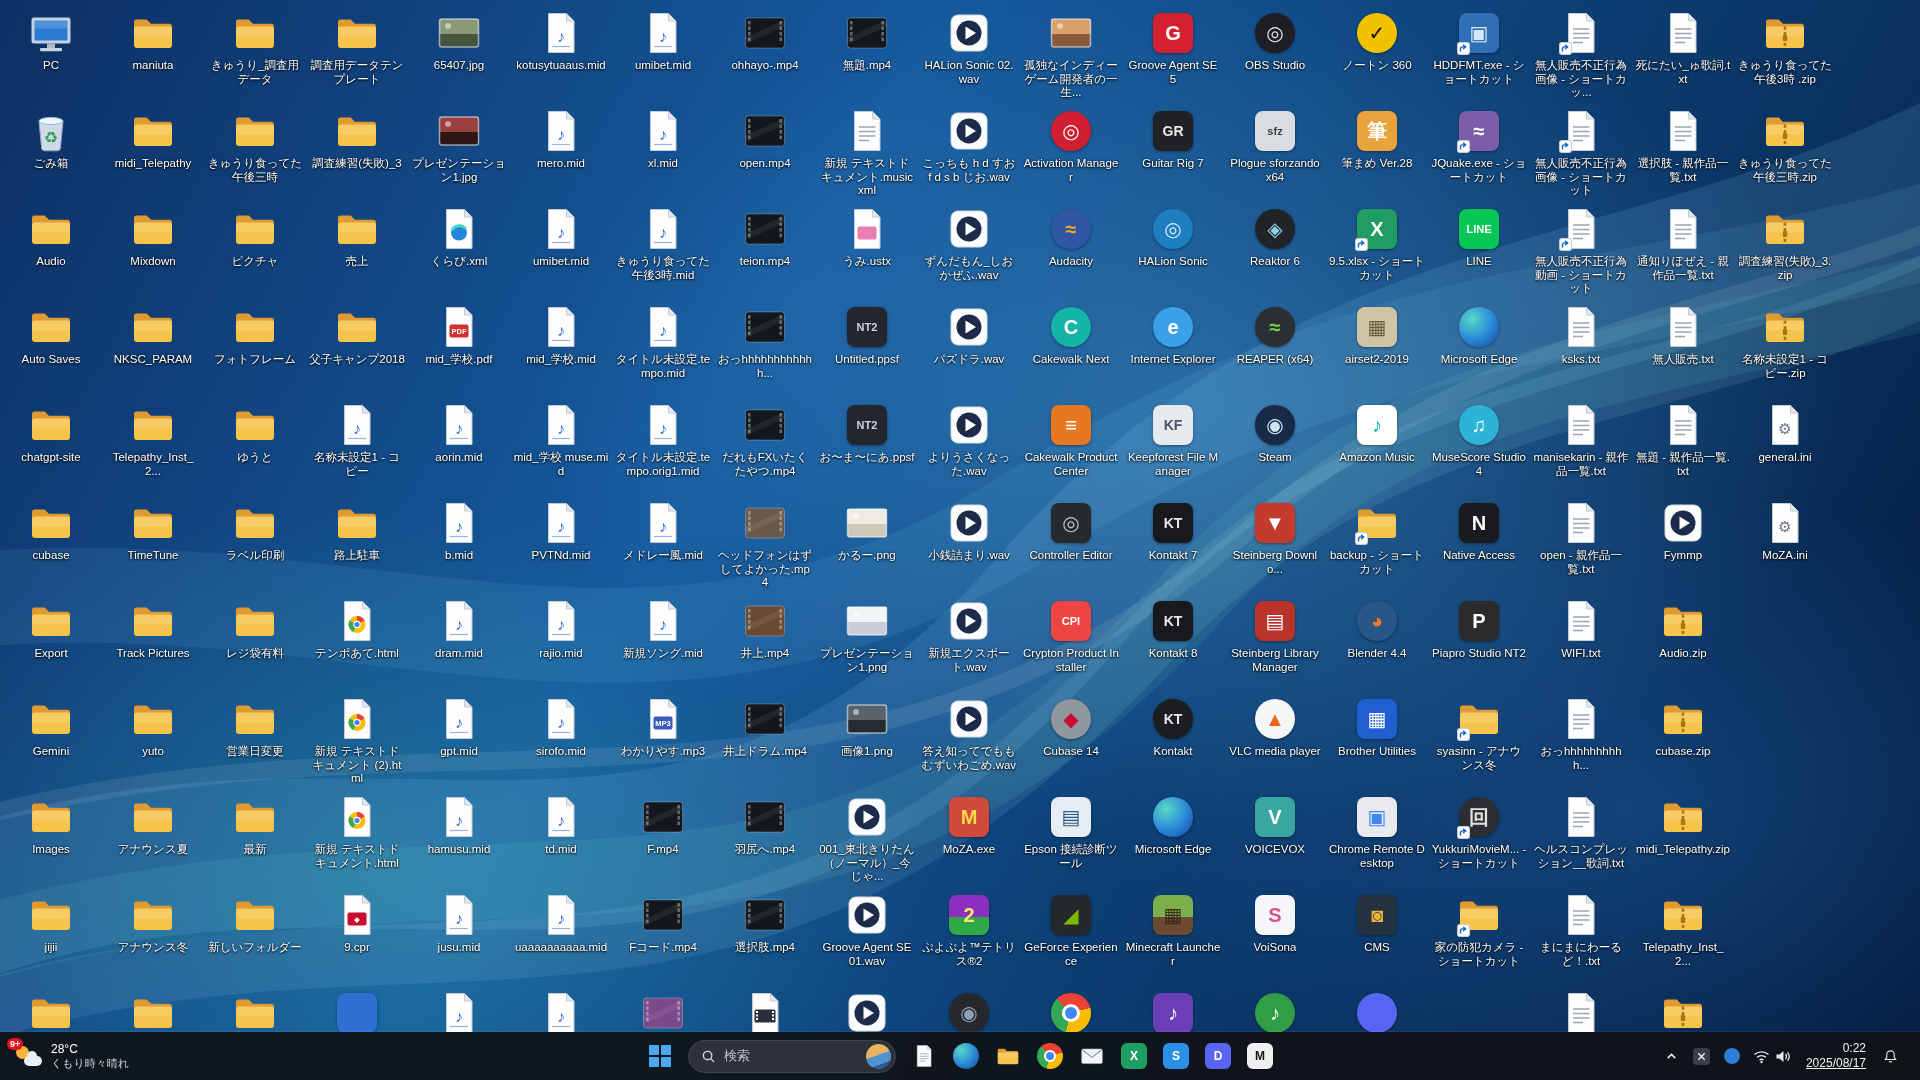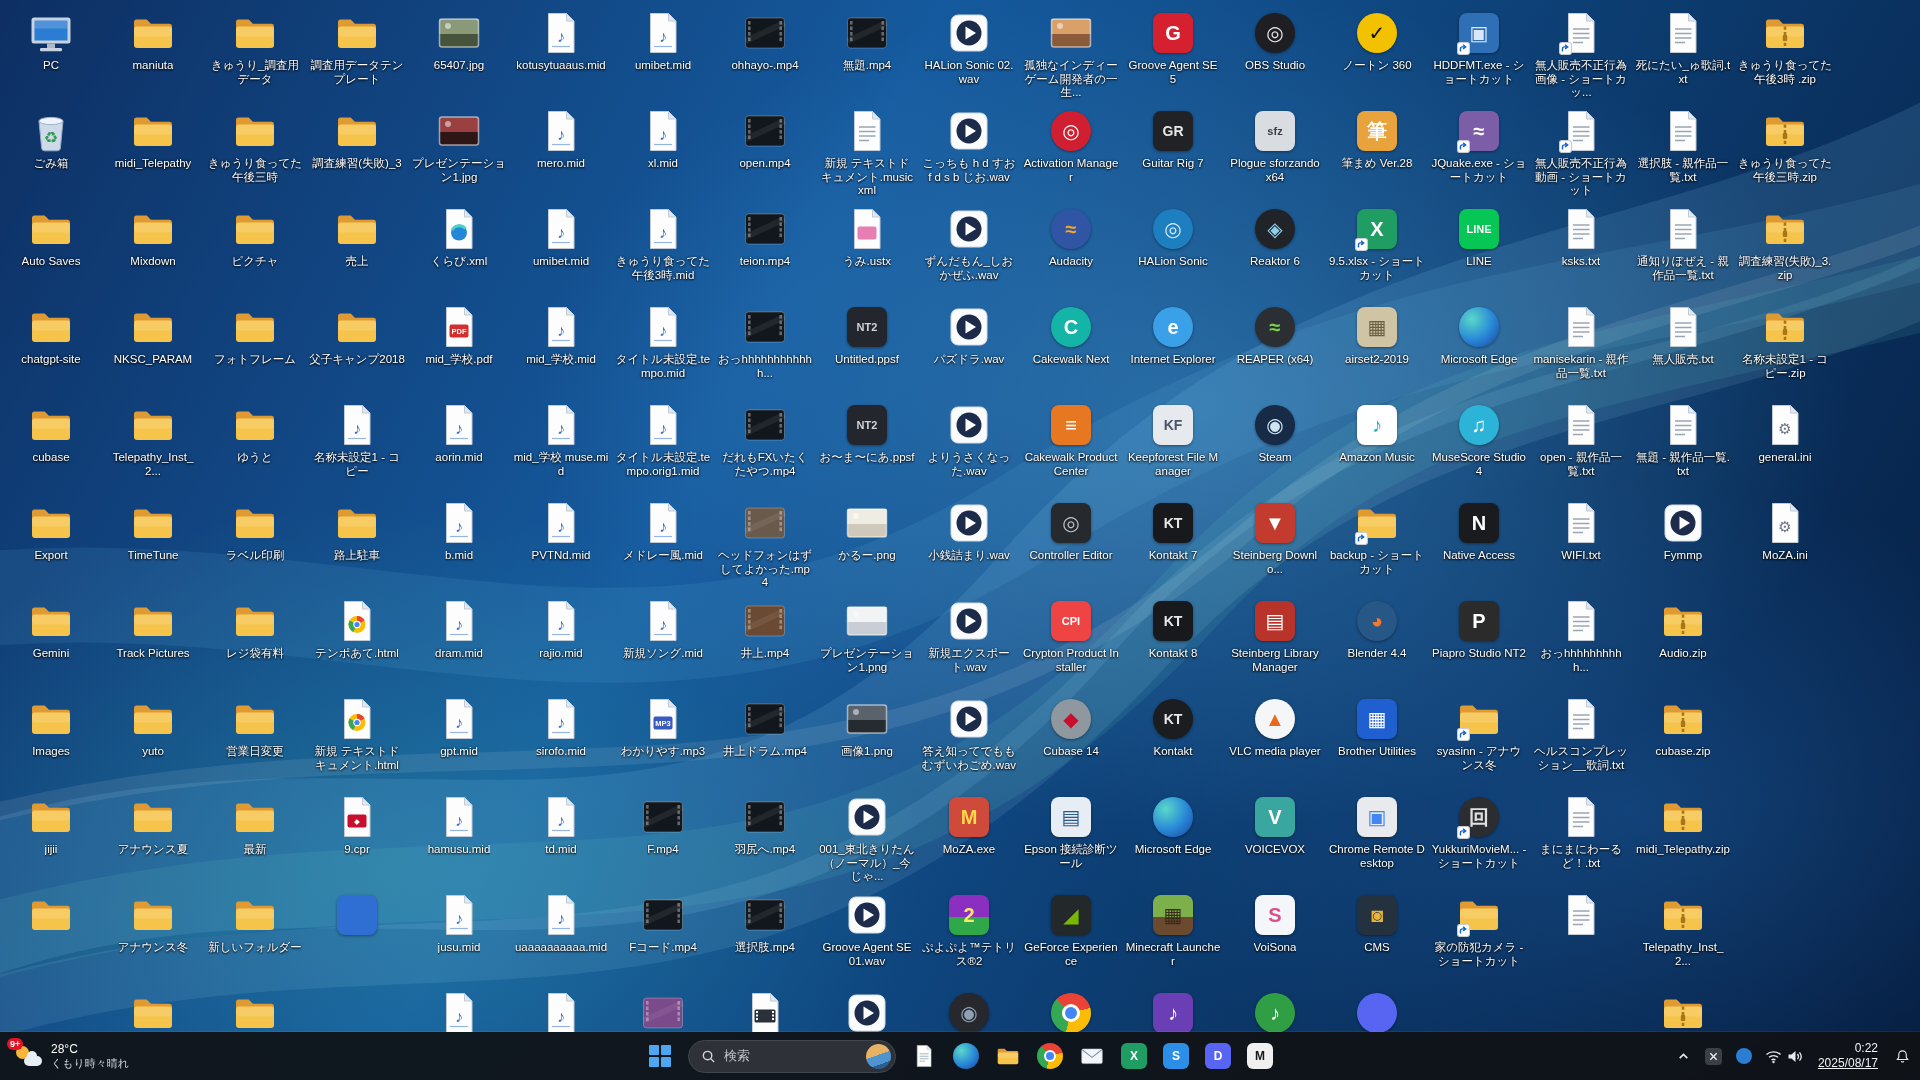--- a/index.html
+++ b/index.html
@@ -69,21 +69,21 @@
 
   .search { width:208px; height:33px; border-radius:17px; background:#2e3238; border:1px solid #41464e;
     display:flex; align-items:center; gap:8px; padding:0 4px 0 12px; margin:0 6px; cursor:pointer; }
   .s-mag svg { width:15px; height:15px; display:block; }
   .search-text { font-size:13px; color:#c2c7cf; flex:1; }
   .search-img { width:25px; height:25px; border-radius:50%;
     background:linear-gradient(160deg,#e8b264 0 45%, #4f94cf 45% 75%, #2a5f94 75% 100%); }
 
   .tb-apps { display:flex; align-items:center; gap:2px; }
 
-  .tray { position:absolute; right:0; top:0; height:48px; display:flex; align-items:center; gap:2px; padding-right:4px; }
+  .tray { position:absolute; right:0; top:0; height:48px; display:flex; align-items:center; gap:2px; padding-right:16px; }
   .tray-btn { height:40px; min-width:28px; display:flex; align-items:center; justify-content:center; gap:5px; padding:0 5px; border-radius:6px; cursor:pointer; }
   .tray-sq { width:17px; height:17px; border-radius:4px; background:#3a3e46; display:flex; align-items:center; justify-content:center; }
   .tray-ci { width:16px; height:16px; border-radius:50%; background:#2b7cd3; }
   .clock { display:flex; flex-direction:column; align-items:flex-end; color:#f0f2f5; padding:0 8px; line-height:15px; font-size:12px; cursor:pointer; }
   .clock .date { font-size:12px;text-decoration:underline; }
 </style>
 </head>
 <body>
 
 <div class="wall">
@@ -121,20 +121,30 @@
         <div class="desk-label">ごみ箱</div>
       </div>
       <div class="desk-cell">
         <span class="ico">
           <svg viewBox="0 0 48 48" xmlns="http://www.w3.org/2000/svg">
             <path d="M5 13 a2.5 2.5 0 0 1 2.5 -2.5 h10.2 l4.2 4.2 h18.8 A2.5 2.5 0 0 1 43 17.2 V20 H5 z" fill="#e09a32"></path>
             <rect x="5" y="17.5" width="38" height="21.5" rx="3" fill="#f6c44b"></rect>
             <rect x="5" y="17.5" width="38" height="10" rx="3" fill="rgba(255,255,255,0.14)"></rect>
           </svg>
         </span>
+        <div class="desk-label">Audio</div>
+      </div>
+      <div class="desk-cell">
+        <span class="ico">
+          <svg viewBox="0 0 48 48" xmlns="http://www.w3.org/2000/svg">
+            <path d="M5 13 a2.5 2.5 0 0 1 2.5 -2.5 h10.2 l4.2 4.2 h18.8 A2.5 2.5 0 0 1 43 17.2 V20 H5 z" fill="#e09a32"></path>
+            <rect x="5" y="17.5" width="38" height="21.5" rx="3" fill="#f6c44b"></rect>
+            <rect x="5" y="17.5" width="38" height="10" rx="3" fill="rgba(255,255,255,0.14)"></rect>
+          </svg>
+        </span>
         <div class="desk-label">Auto Saves</div>
       </div>
       <div class="desk-cell">
         <span class="ico">
           <svg viewBox="0 0 48 48" xmlns="http://www.w3.org/2000/svg">
             <path d="M5 13 a2.5 2.5 0 0 1 2.5 -2.5 h10.2 l4.2 4.2 h18.8 A2.5 2.5 0 0 1 43 17.2 V20 H5 z" fill="#e09a32"></path>
             <rect x="5" y="17.5" width="38" height="21.5" rx="3" fill="#f6c44b"></rect>
             <rect x="5" y="17.5" width="38" height="10" rx="3" fill="rgba(255,255,255,0.14)"></rect>
           </svg>
         </span>
@@ -493,20 +503,34 @@
             <path d="M11.5 4.5 h18 l7.5 7.5 v31.5 h-25.5 z" fill="#fdfdfe" stroke="#c2cad4"></path>
             <path d="M29.5 4.5 l7.5 7.5 h-7.5 z" fill="#e1e7ee" stroke="#c2cad4"></path>
             <circle cx="24" cy="27.5" r="8.5" fill="#fbbc05"></circle>
             <path d="M24 19 a8.5 8.5 0 0 1 7.6 4.6 l-7.6 3.9 z" fill="#ea4335"></path>
             <path d="M16.4 23.6 a8.5 8.5 0 0 0 3.8 11.3 l3.8 -7.4 z" fill="#34a853"></path>
             <circle cx="24" cy="27.5" r="3.7" fill="#fff"></circle>
             <circle cx="24" cy="27.5" r="2.6" fill="#4285f4"></circle>
           </svg>
         </span>
         <div class="desk-label">テンポあて.html</div>
+      </div>
+      <div class="desk-cell">
+        <span class="ico">
+          <svg viewBox="0 0 48 48" xmlns="http://www.w3.org/2000/svg">
+            <path d="M11.5 4.5 h18 l7.5 7.5 v31.5 h-25.5 z" fill="#fdfdfe" stroke="#c2cad4"></path>
+            <path d="M29.5 4.5 l7.5 7.5 h-7.5 z" fill="#e1e7ee" stroke="#c2cad4"></path>
+            <circle cx="24" cy="27.5" r="8.5" fill="#fbbc05"></circle>
+            <path d="M24 19 a8.5 8.5 0 0 1 7.6 4.6 l-7.6 3.9 z" fill="#ea4335"></path>
+            <path d="M16.4 23.6 a8.5 8.5 0 0 0 3.8 11.3 l3.8 -7.4 z" fill="#34a853"></path>
+            <circle cx="24" cy="27.5" r="3.7" fill="#fff"></circle>
+            <circle cx="24" cy="27.5" r="2.6" fill="#4285f4"></circle>
+          </svg>
+        </span>
+        <div class="desk-label">新規 テキストドキュメント (2).html</div>
       </div>
       <div class="desk-cell">
         <span class="ico">
           <svg viewBox="0 0 48 48" xmlns="http://www.w3.org/2000/svg">
             <path d="M11.5 4.5 h18 l7.5 7.5 v31.5 h-25.5 z" fill="#fdfdfe" stroke="#c2cad4"></path>
             <path d="M29.5 4.5 l7.5 7.5 h-7.5 z" fill="#e1e7ee" stroke="#c2cad4"></path>
             <circle cx="24" cy="27.5" r="8.5" fill="#fbbc05"></circle>
             <path d="M24 19 a8.5 8.5 0 0 1 7.6 4.6 l-7.6 3.9 z" fill="#ea4335"></path>
             <path d="M16.4 23.6 a8.5 8.5 0 0 0 3.8 11.3 l3.8 -7.4 z" fill="#34a853"></path>
             <circle cx="24" cy="27.5" r="3.7" fill="#fff"></circle>
@@ -1866,20 +1890,41 @@
             </g>
           </svg>
           <span class="sh">
             <svg viewBox="0 0 12 12">
               <rect x="0.5" y="0.5" width="11" height="11" rx="2.2" fill="#fff" stroke="#c8cdd4"></rect>
               <path d="M3.2 8.8 V6.4 q0 -1.9 1.9 -1.9 h2.2 M5.6 2.6 l2.4 1.9 -2.4 1.9" fill="none" stroke="#1464c8" stroke-width="1.3"></path>
             </svg>
           </span>
         </span>
         <div class="desk-label">無人販売不正行為画像 - ショートカッ...</div>
+      </div>
+      <div class="desk-cell">
+        <span class="ico">
+          <svg viewBox="0 0 48 48" xmlns="http://www.w3.org/2000/svg">
+            <path d="M11.5 4.5 h18 l7.5 7.5 v31.5 h-25.5 z" fill="#fdfdfe" stroke="#c2cad4"></path>
+            <path d="M29.5 4.5 l7.5 7.5 h-7.5 z" fill="#e1e7ee" stroke="#c2cad4"></path>
+            <g stroke="#99a5b3" stroke-width="1.5">
+              <line x1="16" y1="20" x2="32.5" y2="20"></line>
+              <line x1="16" y1="24.5" x2="32.5" y2="24.5"></line>
+              <line x1="16" y1="29" x2="32.5" y2="29"></line>
+              <line x1="16" y1="33.5" x2="26" y2="33.5"></line>
+            </g>
+          </svg>
+          <span class="sh">
+            <svg viewBox="0 0 12 12">
+              <rect x="0.5" y="0.5" width="11" height="11" rx="2.2" fill="#fff" stroke="#c8cdd4"></rect>
+              <path d="M3.2 8.8 V6.4 q0 -1.9 1.9 -1.9 h2.2 M5.6 2.6 l2.4 1.9 -2.4 1.9" fill="none" stroke="#1464c8" stroke-width="1.3"></path>
+            </svg>
+          </span>
+        </span>
+        <div class="desk-label">無人販売不正行為画像 - ショートカット</div>
       </div>
       <div class="desk-cell">
         <span class="ico">
           <svg viewBox="0 0 48 48" xmlns="http://www.w3.org/2000/svg">
             <path d="M11.5 4.5 h18 l7.5 7.5 v31.5 h-25.5 z" fill="#fdfdfe" stroke="#c2cad4"></path>
             <path d="M29.5 4.5 l7.5 7.5 h-7.5 z" fill="#e1e7ee" stroke="#c2cad4"></path>
             <g stroke="#99a5b3" stroke-width="1.5">
               <line x1="16" y1="20" x2="32.5" y2="20"></line>
               <line x1="16" y1="24.5" x2="32.5" y2="24.5"></line>
               <line x1="16" y1="29" x2="32.5" y2="29"></line>

